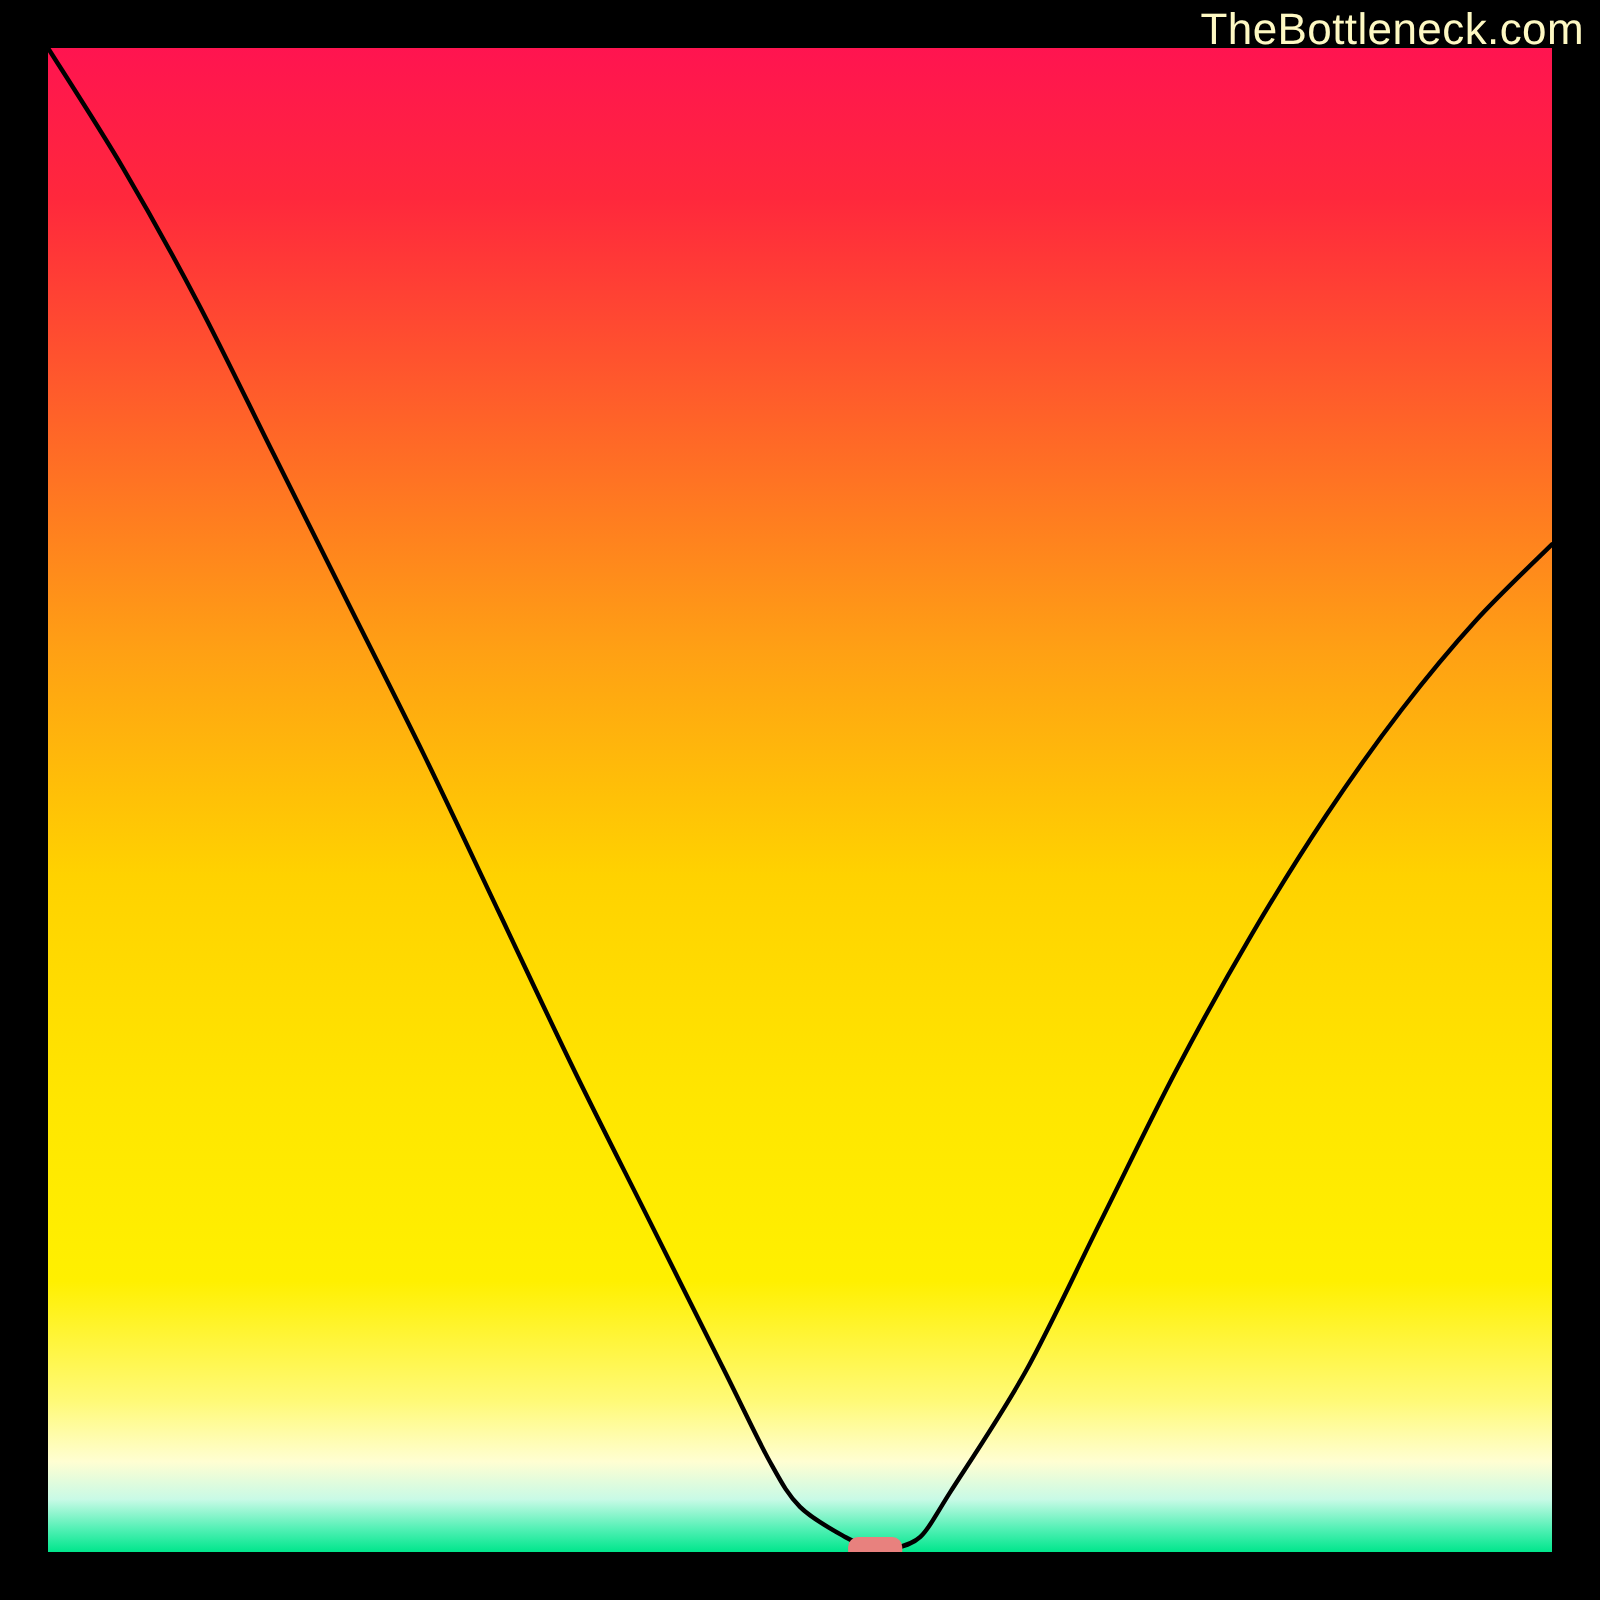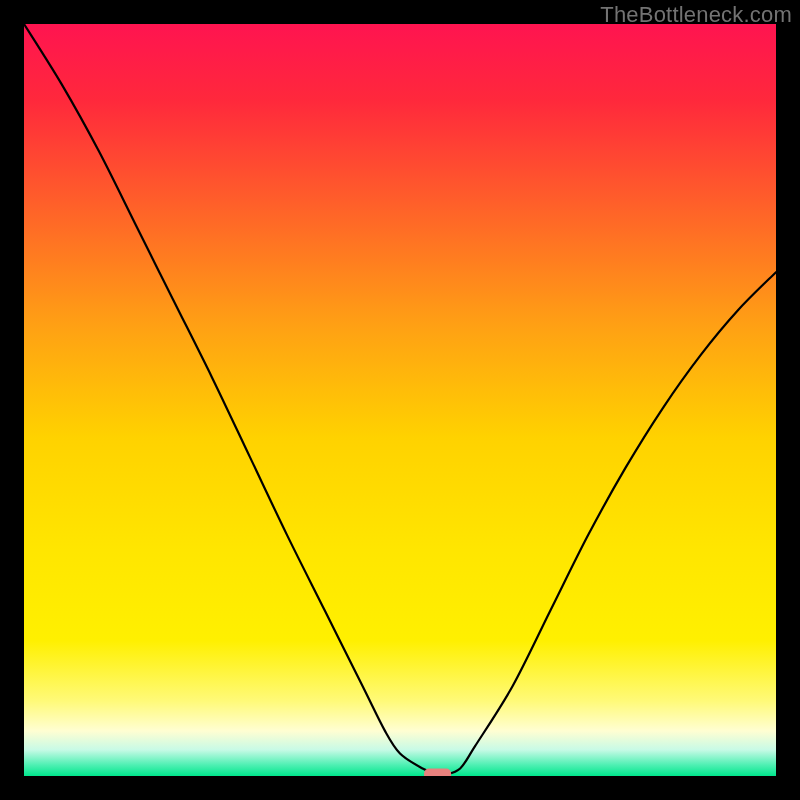--- a/index.html
+++ b/index.html
@@ -26,21 +26,21 @@
     height: 752px;
     overflow: hidden;
   }
   .watermark {
     position: absolute;
     top: 2px;
     right: 8px;
     font-family: Arial, Helvetica, sans-serif;
     font-size: 22px;
     font-weight: 500;
-    color: #737373;
+    color: #fef9c3;
     letter-spacing: 0.2px;
     user-select: none;
   }
   svg { display: block; }
 </style>
 </head>
 <body>
 
 <div class="frame">
   <div class="plot">

